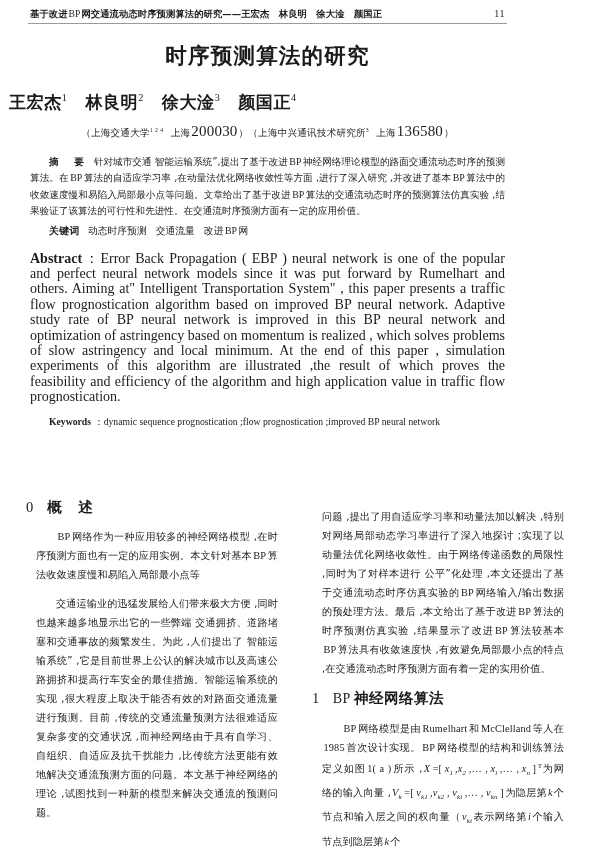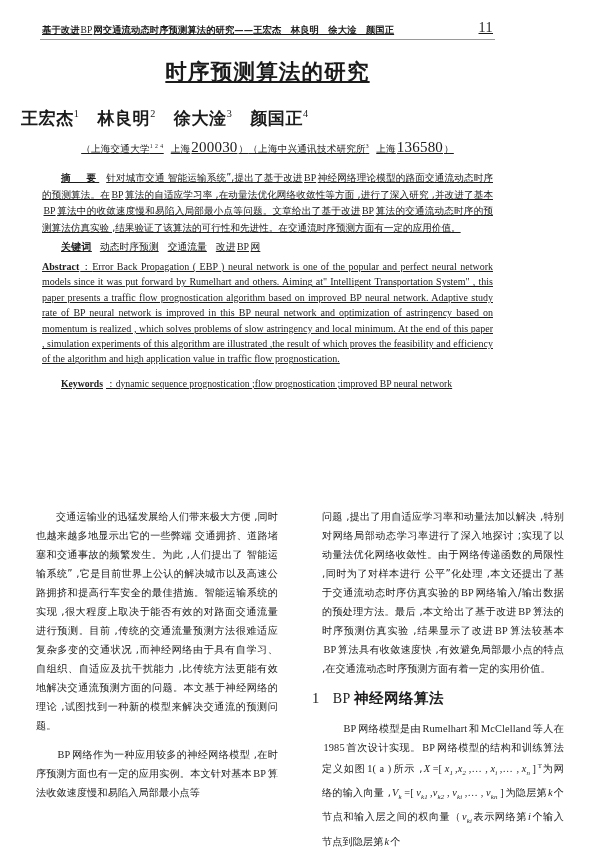--- a/index.html
+++ b/index.html
@@ -12,22 +12,21 @@
     background: #ffffff;
     font-family: "Liberation Serif", "DejaVu Serif", serif;
     color: #1b1b1b;
     overflow: hidden;
   }
   .page {
     position: relative;
     width: 535px;
     height: 848px;
     box-sizing: border-box;
-    padding: 12px;
-    text-decoration: underline;
+    padding: 0;
   }
 
   
   .running-head {
     display: flex;
     align-items: flex-end;
     justify-content: space-between;
     padding: 8px 30px 2px 30px;
     font-size: 9.3px;
     line-height: 1.1;
@@ -40,21 +39,21 @@
   }
   .running-head .rh-left .latin {
     font-family: "Liberation Serif", serif;
     font-weight: normal;
     font-size: 9.5px;
     padding: 0 1px;
   }
   .running-head .rh-page {
     font-family: "Liberation Serif", serif;
     font-weight: normal;
-    font-size: 14px;
+    font-size: 10px;
     letter-spacing: 0.5px;
   }
   .rule {
     height: 1px;
     background: #9a9a9a;
     margin: 2px 28px 0 28px;
   }
 
   
   .title-block {
@@ -130,39 +129,39 @@
     padding-right: 7px;
   }
   .abstract-cn .latin,
   .keywords-cn .latin {
     font-family: "Liberation Serif", serif;
     font-size: 9.9px;
     padding: 0 1.5px;
   }
 
   .keywords-cn {
-    margin: 3px 30px 4px 30px;
+    margin: 3px 30px 12px 30px;
     font-family: "DejaVu Sans", "Liberation Sans", sans-serif;
     font-size: 9.8px;
     line-height: 16px;
     padding-left: 19px;
   }
   .keywords-cn .lead {
     font-weight: bold;
     padding-right: 8px;
     letter-spacing: 0.5px;
   }
   .keywords-cn .kw {
     padding-right: 9px;
   }
 
   .abstract-en {
     margin: 4px 30px 0 30px;
     font-family: "Liberation Serif", "DejaVu Serif", serif;
-    font-size: 10px;
+    font-size: 14px;
     line-height: 15.4px;
     text-align: justify;
   }
   .abstract-en .lead {
     font-weight: bold;
     padding-right: 1px;
   }
   .keywords-en {
     margin: 9px 30px 0 30px;
     font-family: "Liberation Serif", "DejaVu Serif", serif;
@@ -277,24 +276,25 @@
 
   <div class="keywords-cn"><span class="lead">关键词</span><span class="kw">动态时序预测</span><span class="kw">交通流量</span><span>改进</span><span class="latin">BP</span><span>网</span></div>
 
   <div class="abstract-en"><span class="lead">Abstract</span><span>：</span><span>Error Back Propagation ( EBP ) neural network is one of the popular and perfect neural network models since it was put forward by Rumelhart and others. Aiming at" Intelligent Transportation System" , this paper presents a traffic flow prognostication algorithm based on improved BP neural network. Adaptive study rate of BP neural network is improved in this BP neural network and optimization of astringency based on momentum is realized , which solves problems of slow astringency and local minimum.  At the end of this paper , simulation experiments of this algorithm are illustrated ,the result of which proves the feasibility and efficiency of the algorithm and high application value in traffic flow prognostication.</span></div>
 
   <div class="keywords-en"><span class="lead">Keywords</span><span>：dynamic sequence prognostication ;flow prognostication ;improved BP neural network</span></div>
 
   <div class="body-cols">
 
     <div class="col">
+      <div class="sec-head"><span class="num">0</span><span>概　述</span></div>
+
+      <p class="para"><span class="latin">BP</span><span>网络作为一种应用较多的神经网络模型 ,在时序预测方面也有一定的应用实例。本文针对基本</span><span class="latin">BP</span><span>算法收敛速度慢和易陷入局部最小点等</span></p>
 
       <p class="para"><span>交通运输业的迅猛发展给人们带来极大方便 ,同时也越来越多地显示出它的一些弊端 交通拥挤、道路堵塞和交通事故的频繁发生。为此 ,人们提出了 智能运输系统” ,它是目前世界上公认的解决城市以及高速公路拥挤和提高行车安全的最佳措施。智能运输系统的实现 ,很大程度上取决于能否有效的对路面交通流量进行预测。目前 ,传统的交通流量预测方法很难适应复杂多变的交通状况 ,而神经网络由于具有自学习、自组织、自适应及抗干扰能力 ,比传统方法更能有效地解决交通流预测方面的问题。本文基于神经网络的理论 ,试图找到一种新的模型来解决交通流的预测问题。</span></p>
-
-      <p class="para"><span class="latin">BP</span><span>网络作为一种应用较多的神经网络模型 ,在时序预测方面也有一定的应用实例。本文针对基本</span><span class="latin">BP</span><span>算法收敛速度慢和易陷入局部最小点等</span></p>
     </div>
 
     <div class="col">
       <p class="para cont"><span>问题 ,提出了用自适应学习率和动量法加以解决 ,特别对网络局部动态学习率进行了深入地探讨 ;实现了以动量法优化网络收敛性。由于网络传递函数的局限性 ,同时为了对样本进行 公平”化处理 ,本文还提出了基于交通流动态时序仿真实验的</span><span class="latin">BP</span><span>网络输入/输出数据的预处理方法。最后 ,本文给出了基于改进</span><span class="latin">BP</span><span>算法的时序预测仿真实验 ,结果显示了改进</span><span class="latin">BP</span><span>算法较基本</span><span class="latin">BP</span><span>算法具有收敛速度快 ,有效避免局部最小点的特点 ,在交通流动态时序预测方面有着一定的实用价值。</span></p>
 
       <div class="sec-head tight" style="margin-top:0;"><span class="num">1</span><span class="latin">BP</span><span>神经网络算法</span></div>
 
       <p class="para"><span class="latin">BP</span><span>网络模型是由</span><span class="latin">Rumelhart</span><span>和</span><span class="latin">McClelland</span><span>等人在</span><span class="latin">1985</span><span>首次设计实现。</span><span class="latin">BP</span><span>网络模型的结构和训练算法定义如图</span><span class="latin">1( a )</span><span>所示 ,</span><span class="mathi">X</span><span class="latin">=[</span><span class="mathi"><span>x</span><sub>1</sub></span><span class="mathi">,<span>x</span><sub>2</sub></span><span class="latin">,… ,</span><span class="mathi"><span>x</span><sub>i</sub></span><span class="latin">,… ,</span><span class="mathi"><span>x</span><sub>n</sub></span><span class="latin">]</span><span class="sup">T</span><span>为网络的输入向量 ,</span><span class="mathi"><span>V</span><sub>k</sub></span><span class="latin">=[</span><span class="mathi"><span>v</span><sub>k1</sub></span><span class="mathi">,<span>v</span><sub>k2</sub></span><span class="latin">,</span><span class="mathi"><span>v</span><sub>ki</sub></span><span class="latin">,… ,</span><span class="mathi"><span>v</span><sub>kn</sub></span><span class="latin">]</span><span>为隐层第</span><span class="mathi">k</span><span>个节点和输入层之间的权向量（</span><span class="mathi"><span>v</span><sub>ki</sub></span><span>表示网络第</span><span class="mathi">i</span><span>个输入节点到隐层第</span><span class="mathi">k</span><span>个</span></p>
     </div>
   </div>

